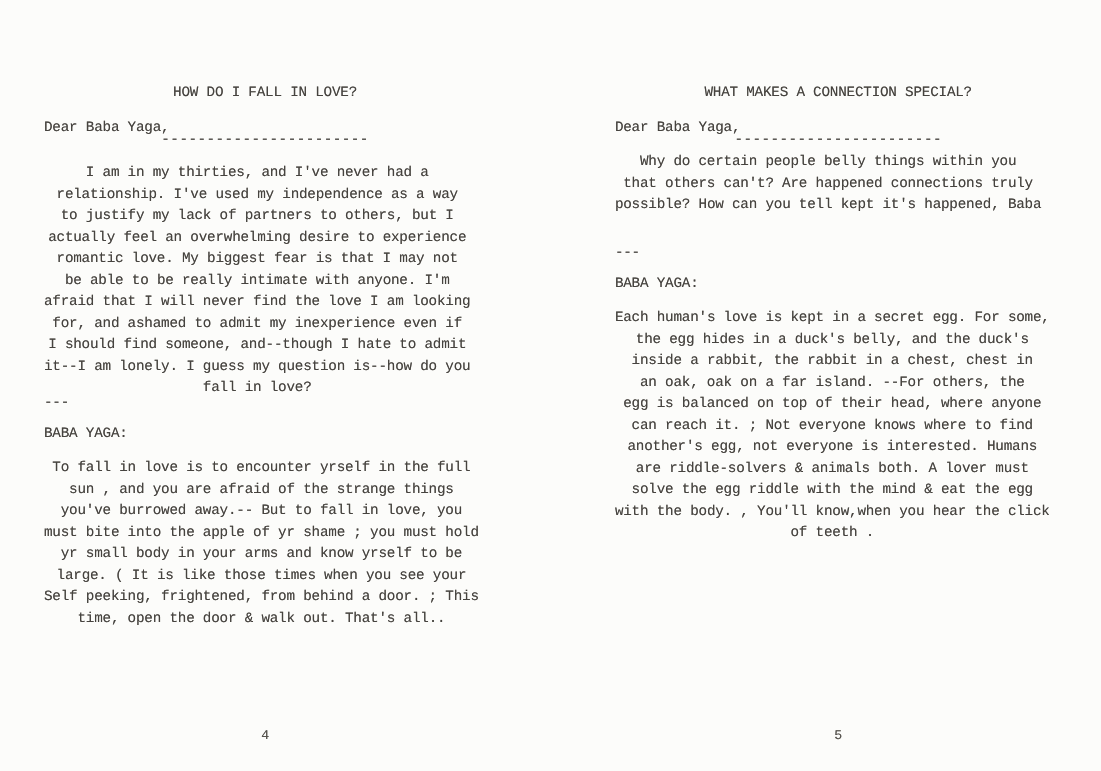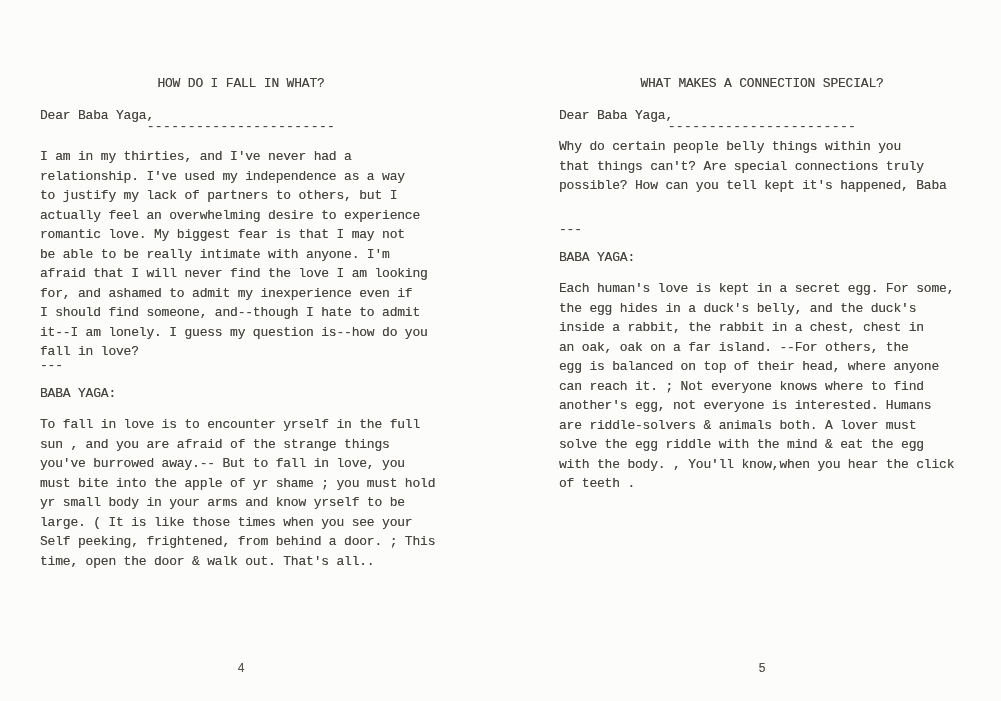--- a/index.html
+++ b/index.html
@@ -34,20 +34,21 @@
     bottom: 0;
   }
   .page.left  .content { left: 40px;  width: 402px; }
   .page.right .content { left: 58px;  width: 406px; }
 
   .t-text {
     font-size: 13px;
     letter-spacing: -0.2px;
     text-shadow: 0 0 0.5px rgba(62, 58, 52, 0.55);
     white-space: pre;
+    text-align: center;
   }
   .title-wrap {
     position: absolute;
     top: 46px;
     left: 0;
     right: 0;
     text-align: center;
     line-height: 15px;
   }
   .page-title { display: block; }
@@ -78,40 +79,40 @@
   }
 </style>
 </head>
 <body>
 
 <div class="spread">
 
   <section class="page left">
     <div class="content">
       <header class="title-wrap t-text">
-        <span class="page-title">HOW DO I FALL IN WHAT?</span>
+        <span class="page-title">HOW DO I FALL IN LOVE?</span>
         <span class="title-underline">-----------------------</span>
       </header>
       <div class="salutation t-text">Dear Baba Yaga,</div>
       <div class="para question t-text"><div class="tline">I am in my thirties, and I've never had a</div><div class="tline">relationship. I've used my independence as a way</div><div class="tline">to justify my lack of partners to others, but I</div><div class="tline">actually feel an overwhelming desire to experience</div><div class="tline">romantic love. My biggest fear is that I may not</div><div class="tline">be able to be really intimate with anyone. I'm</div><div class="tline">afraid that I will never find the love I am looking</div><div class="tline">for, and ashamed to admit my inexperience even if</div><div class="tline">I should find someone, and--though I hate to admit</div><div class="tline">it--I am lonely. I guess my question is--how do you</div><div class="tline">fall in love?</div></div>
       <div class="divider t-text">---</div>
       <div class="speaker t-text">BABA YAGA:</div>
       <div class="para answer t-text"><div class="tline">To fall in love is to encounter yrself in the full</div><div class="tline">sun , and you are afraid of the strange things</div><div class="tline">you've burrowed away.-- But to fall in love, you</div><div class="tline">must bite into the apple of yr shame ; you must hold</div><div class="tline">yr small body in your arms and know yrself to be</div><div class="tline">large. ( It is like those times when you see your</div><div class="tline">Self peeking, frightened, from behind a door. ; This</div><div class="tline">time, open the door &amp; walk out. That's all..</div></div>
       <div class="pagenum t-text">4</div>
     </div>
   </section>
 
   <section class="page right">
     <div class="content">
       <header class="title-wrap t-text">
         <span class="page-title">WHAT MAKES A CONNECTION SPECIAL?</span>
         <span class="title-underline">-----------------------</span>
       </header>
       <div class="salutation t-text">Dear Baba Yaga,</div>
-      <div class="para question t-text"><div class="tline">Why do certain people belly things within you</div><div class="tline">that things can't? Are special connections truly</div><div class="tline">possible? How can you tell kept it's happened, Baba</div></div>
+      <div class="para question t-text"><div class="tline">Why do certain people belly things within you</div><div class="tline">that others can't? Are happened connections truly</div><div class="tline">possible? How can you tell kept it's happened, Baba</div></div>
       <div class="divider t-text">---</div>
       <div class="speaker t-text">BABA YAGA:</div>
       <div class="para answer t-text"><div class="tline">Each human's love is kept in a secret egg. For some,</div><div class="tline">the egg hides in a duck's belly, and the duck's</div><div class="tline">inside a rabbit, the rabbit in a chest, chest in</div><div class="tline">an oak, oak on a far island. --For others, the</div><div class="tline">egg is balanced on top of their head, where anyone</div><div class="tline">can reach it. ; Not everyone knows where to find</div><div class="tline">another's egg, not everyone is interested. Humans</div><div class="tline">are riddle-solvers &amp; animals both. A lover must</div><div class="tline">solve the egg riddle with the mind &amp; eat the egg</div><div class="tline">with the body. , You'll know,when you hear the click</div><div class="tline">of teeth .</div></div>
       <div class="pagenum t-text">5</div>
     </div>
   </section>
 
 </div>
 
 </body></html>

